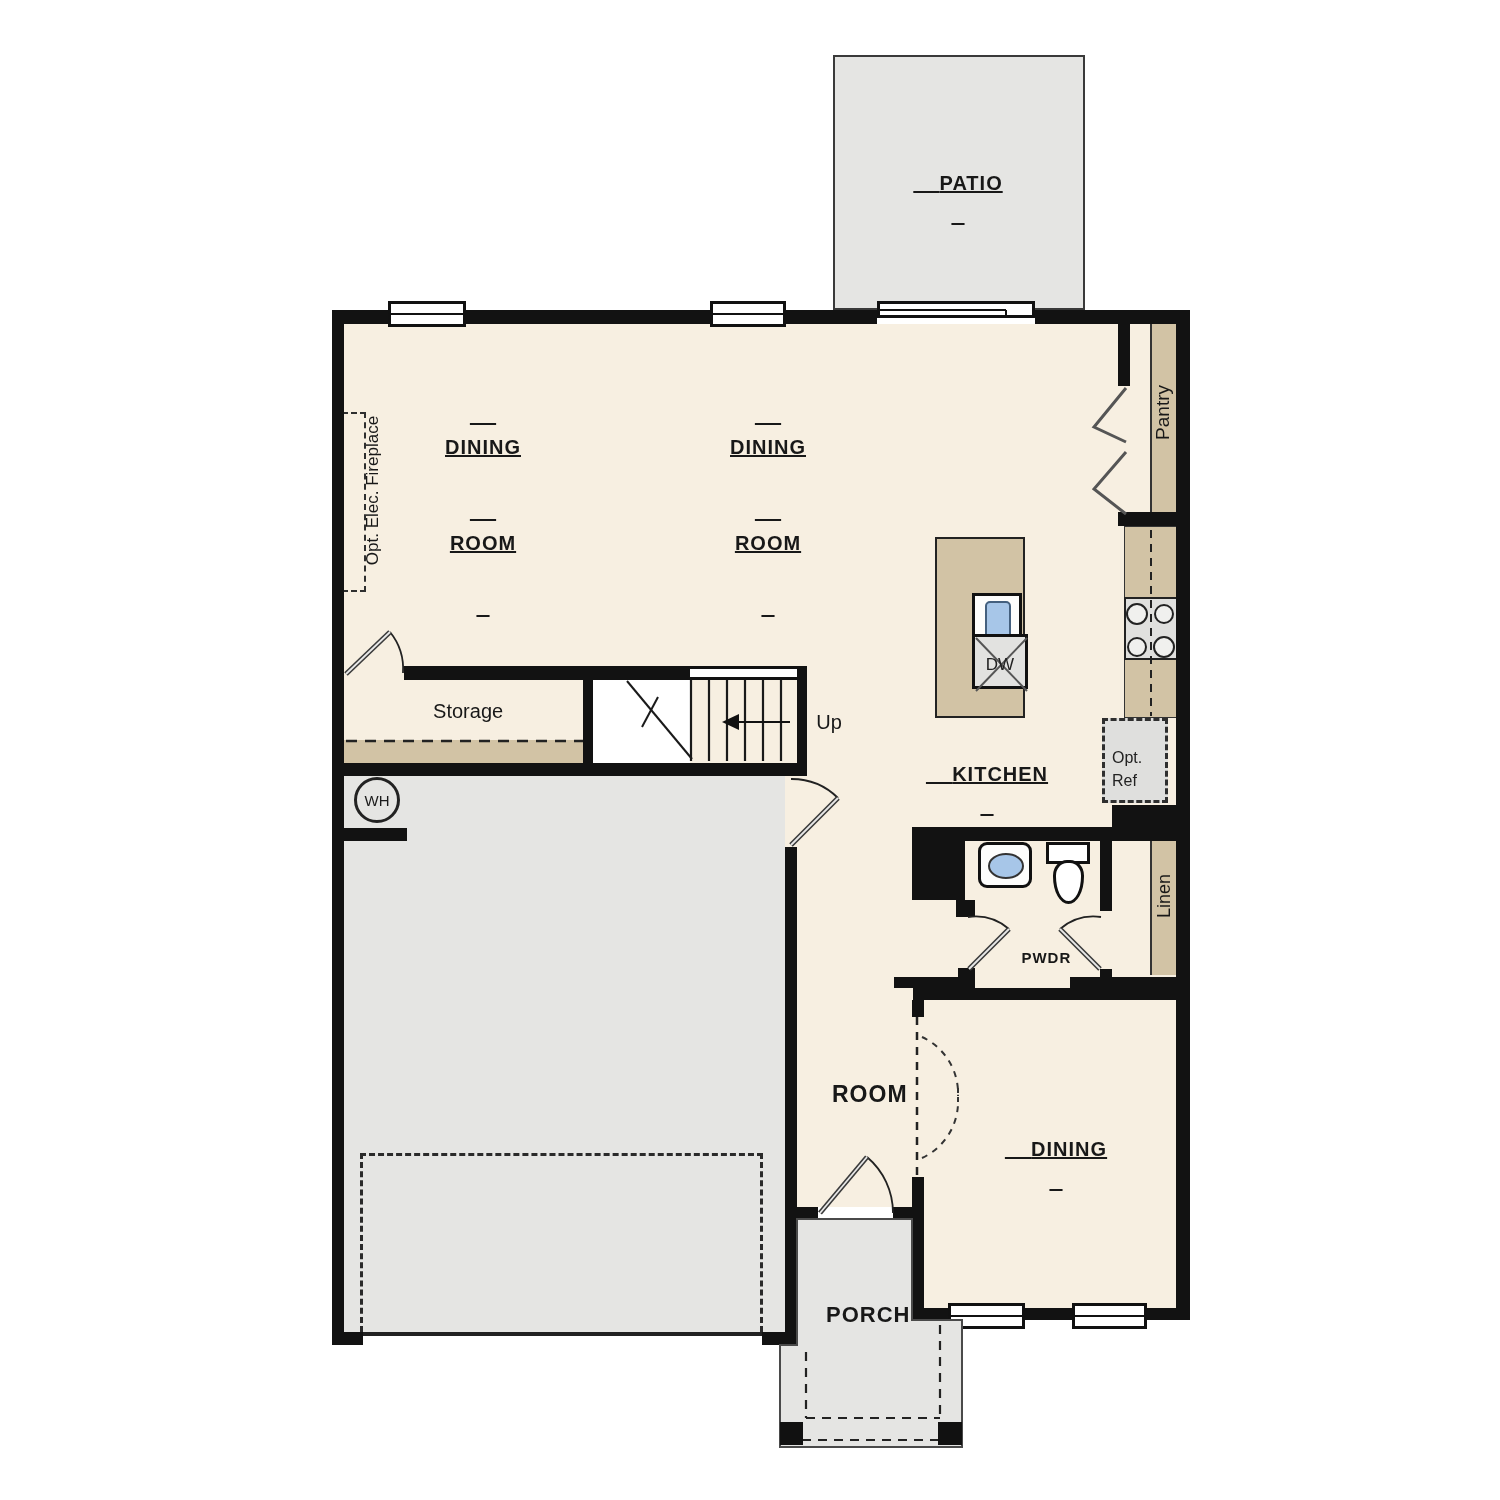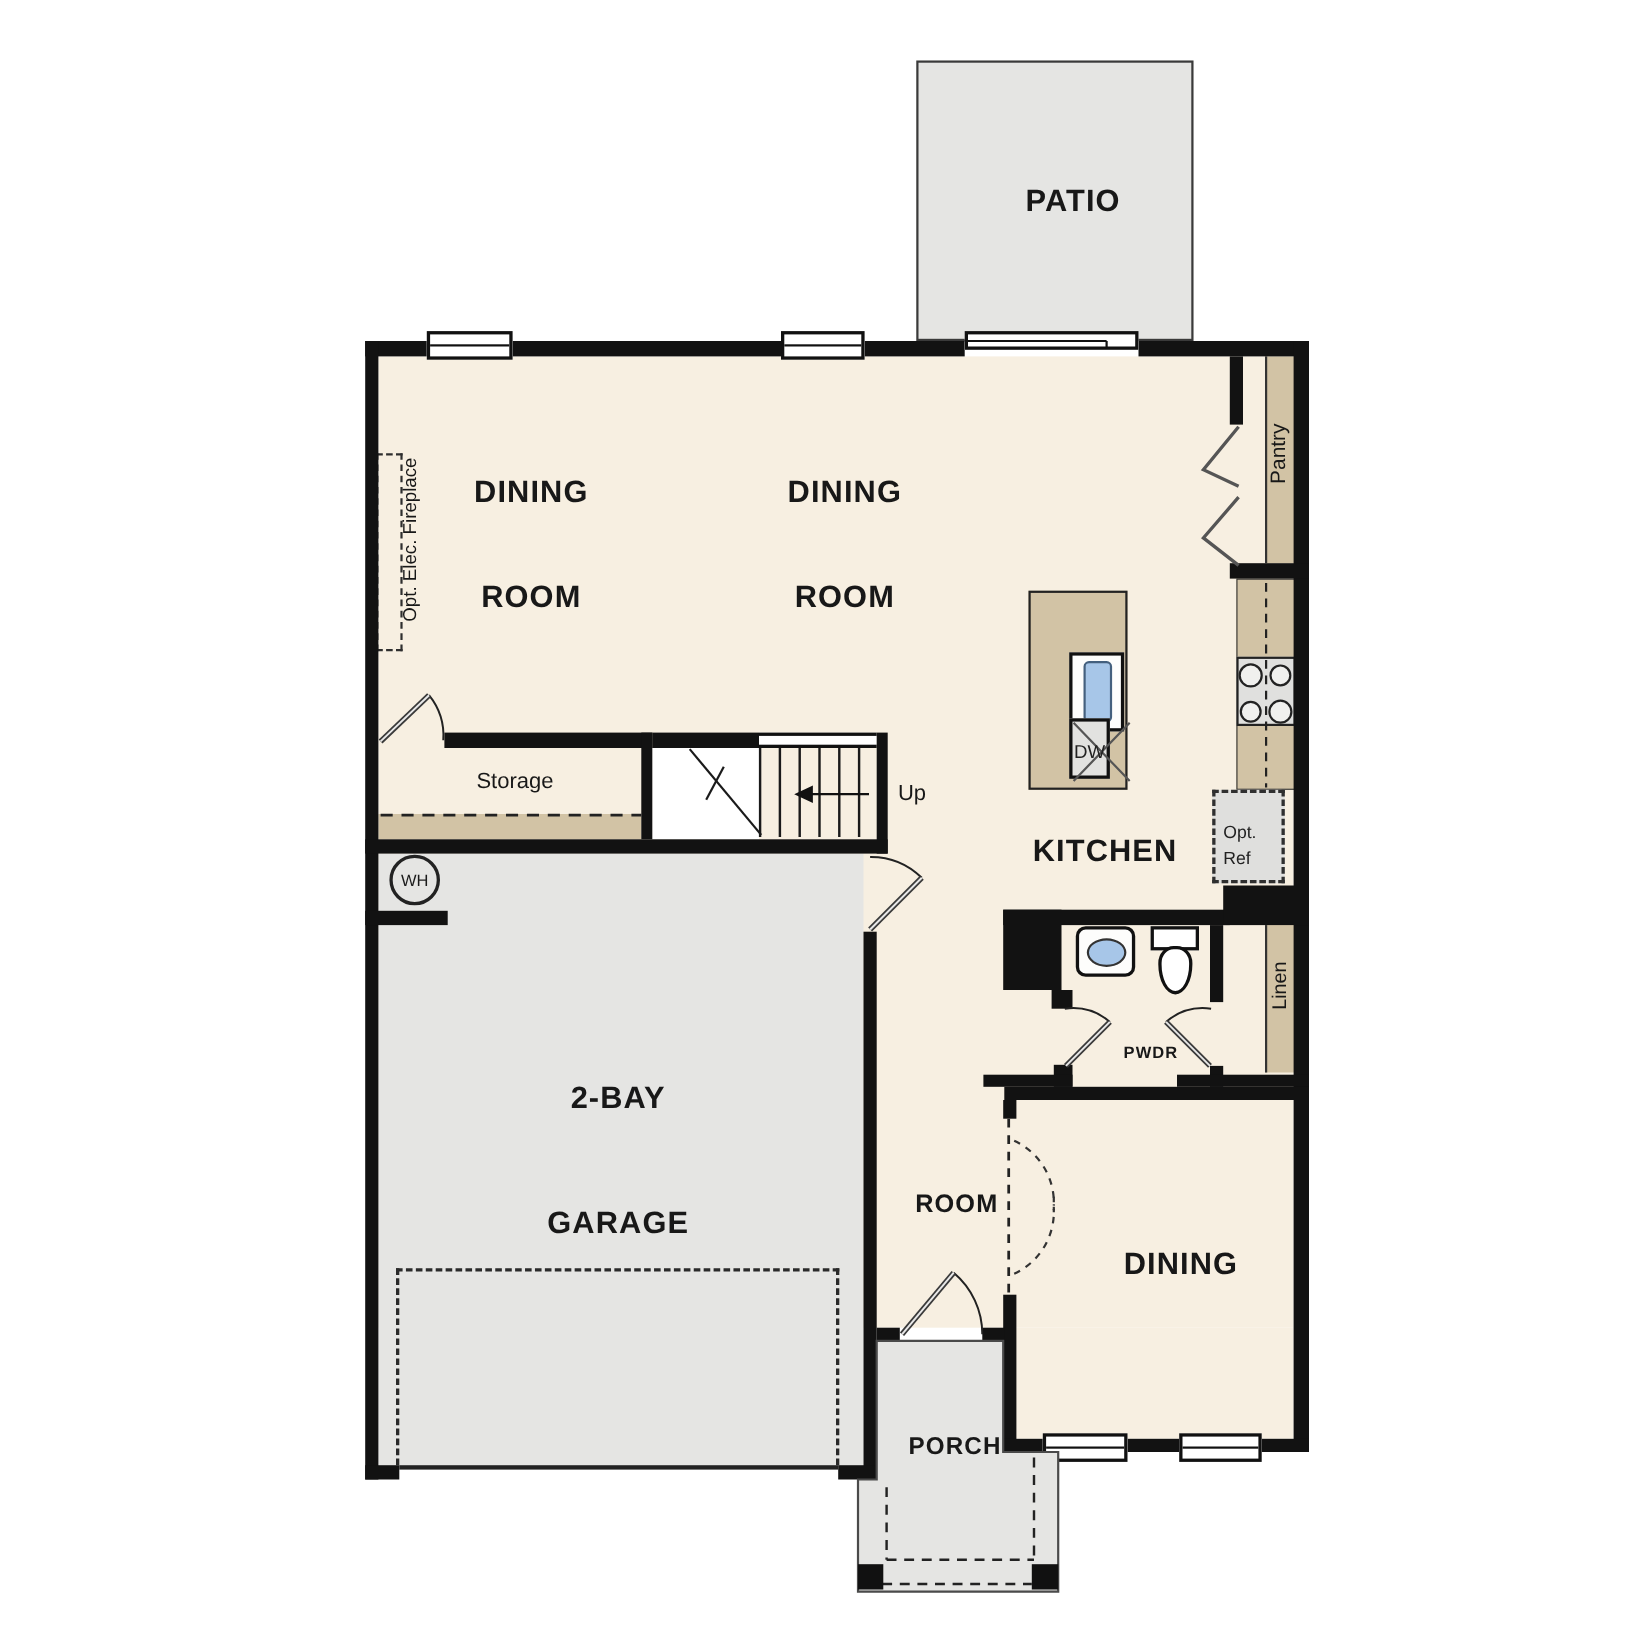--- a/index.html
+++ b/index.html
@@ -28,21 +28,21 @@
   .sinkbox{background:#fdfdfc;border:3px solid #111;}
   .sinkblue{background:#a7c6e8;border:2px solid #44607e;border-radius:5px;}
   .pwsink{background:#fdfdfc;border:3px solid #111;border-radius:9px;}
   .pwbowl{background:#a7c6e8;border:2px solid #333;border-radius:50%;}
   .ttank{background:#fff;border:3px solid #111;}
   .tbowl{background:#fff;border:3px solid #111;border-radius:45% 45% 50% 50%/35% 35% 62% 62%;}
   .dwbox{background:#e2e2e0;border:3px solid #111;display:flex;align-items:center;justify-content:center;
          font-size:17px;color:#222;}
   
   .lbl{color:#181818;white-space:pre;transform:translate(-50%,-50%);text-align:center;}
-  .big{font-weight:700;font-size:28px;letter-spacing:1px;line-height:32px;}
+  .big{font-weight:700;font-size:20px;letter-spacing:1px;line-height:32px;text-decoration:underline;}
   .big2{font-weight:700;font-size:28px;letter-spacing:1px;line-height:38px;}
   .mid{font-weight:700;font-size:22px;letter-spacing:1px;}
   .sm{font-weight:400;font-size:20px;}
   .tiny{font-weight:400;font-size:16px;line-height:23px;text-align:left;}
   .vert{transform:translate(-50%,-50%) rotate(-90deg);transform-origin:center;}
   svg{position:absolute;left:0;top:0;}
 </style>
 </head>
 <body>
 
@@ -58,21 +58,21 @@
   <div class="abs tan" style="left:344px;top:740px;width:239px;height:23px;"></div>
   <div class="abs tan" style="left:1150px;top:324px;width:28px;height:188px;border-left:2px solid #333;"></div>
   <div class="abs tan" style="left:1124px;top:526px;width:54px;height:192px;border:1.5px solid #333;"></div>
   <div class="abs tan" style="left:935px;top:537px;width:90px;height:181px;border:2.5px solid #222;"></div>
   <div class="abs tan" style="left:1150px;top:841px;width:28px;height:134px;border-left:2px solid #333;"></div>
 
   <div class="abs stove" style="left:1124px;top:597px;width:54px;height:63px;"></div>
   <div class="abs optbox" style="left:1102px;top:718px;width:66px;height:85px;"></div>
   <div class="abs sinkbox" style="left:972px;top:593px;width:50px;height:72px;"></div>
   <div class="abs sinkblue" style="left:985px;top:601px;width:26px;height:56px;"></div>
-  <div class="abs dwbox" style="left:972px;top:653px;width:37px;height:55px;">
+  <div class="abs dwbox" style="left:972px;top:634px;width:56px;height:55px;">
      <svg width="53" height="55" viewBox="0 0 53 55">
        <path d="M1,1 L52,54 M52,1 L1,54" stroke="#555" stroke-width="2" fill="none"></path>
      </svg>
      <span class="abs" style="left:50%;top:58%;transform:translate(-50%,-50%);background:transparent;">DW</span>
   </div>
   <div class="abs whc" style="left:354px;top:777px;width:46px;height:46px;">
      <span>WH</span>
   </div>
   <div class="abs pwsink" style="left:978px;top:842px;width:54px;height:46px;"></div>
   <div class="abs pwbowl" style="left:988px;top:853px;width:36px;height:26px;"></div>
@@ -190,24 +190,20 @@
     <div>DINING</div>
     <div>ROOM</div>
   </div>
   <div class="abs lbl big" style="left:768px;top:495px;">
     <div>DINING</div>
     <div>ROOM</div>
   </div>
   <div class="abs lbl big" style="left:987px;top:774px;">
     <span>KITCHEN</span>
   </div>
-  <div class="abs lbl big2" style="left:562px;top:1055px;">
-    <div>2-BAY</div>
-    <div>GARAGE</div>
-  </div>
   <div class="abs lbl mid" style="left:855px;top:1094px;font-size:23px;">
     <span>ROOM</span>
   </div>
   <div class="abs lbl big" style="left:1056px;top:1149px;">
     <span>DINING</span>
   </div>
   <div class="abs lbl mid" style="left:854px;top:1315px;">
     <span>PORCH</span>
   </div>
   <div class="abs lbl mid" style="left:1036px;top:957px;font-size:15px;">

